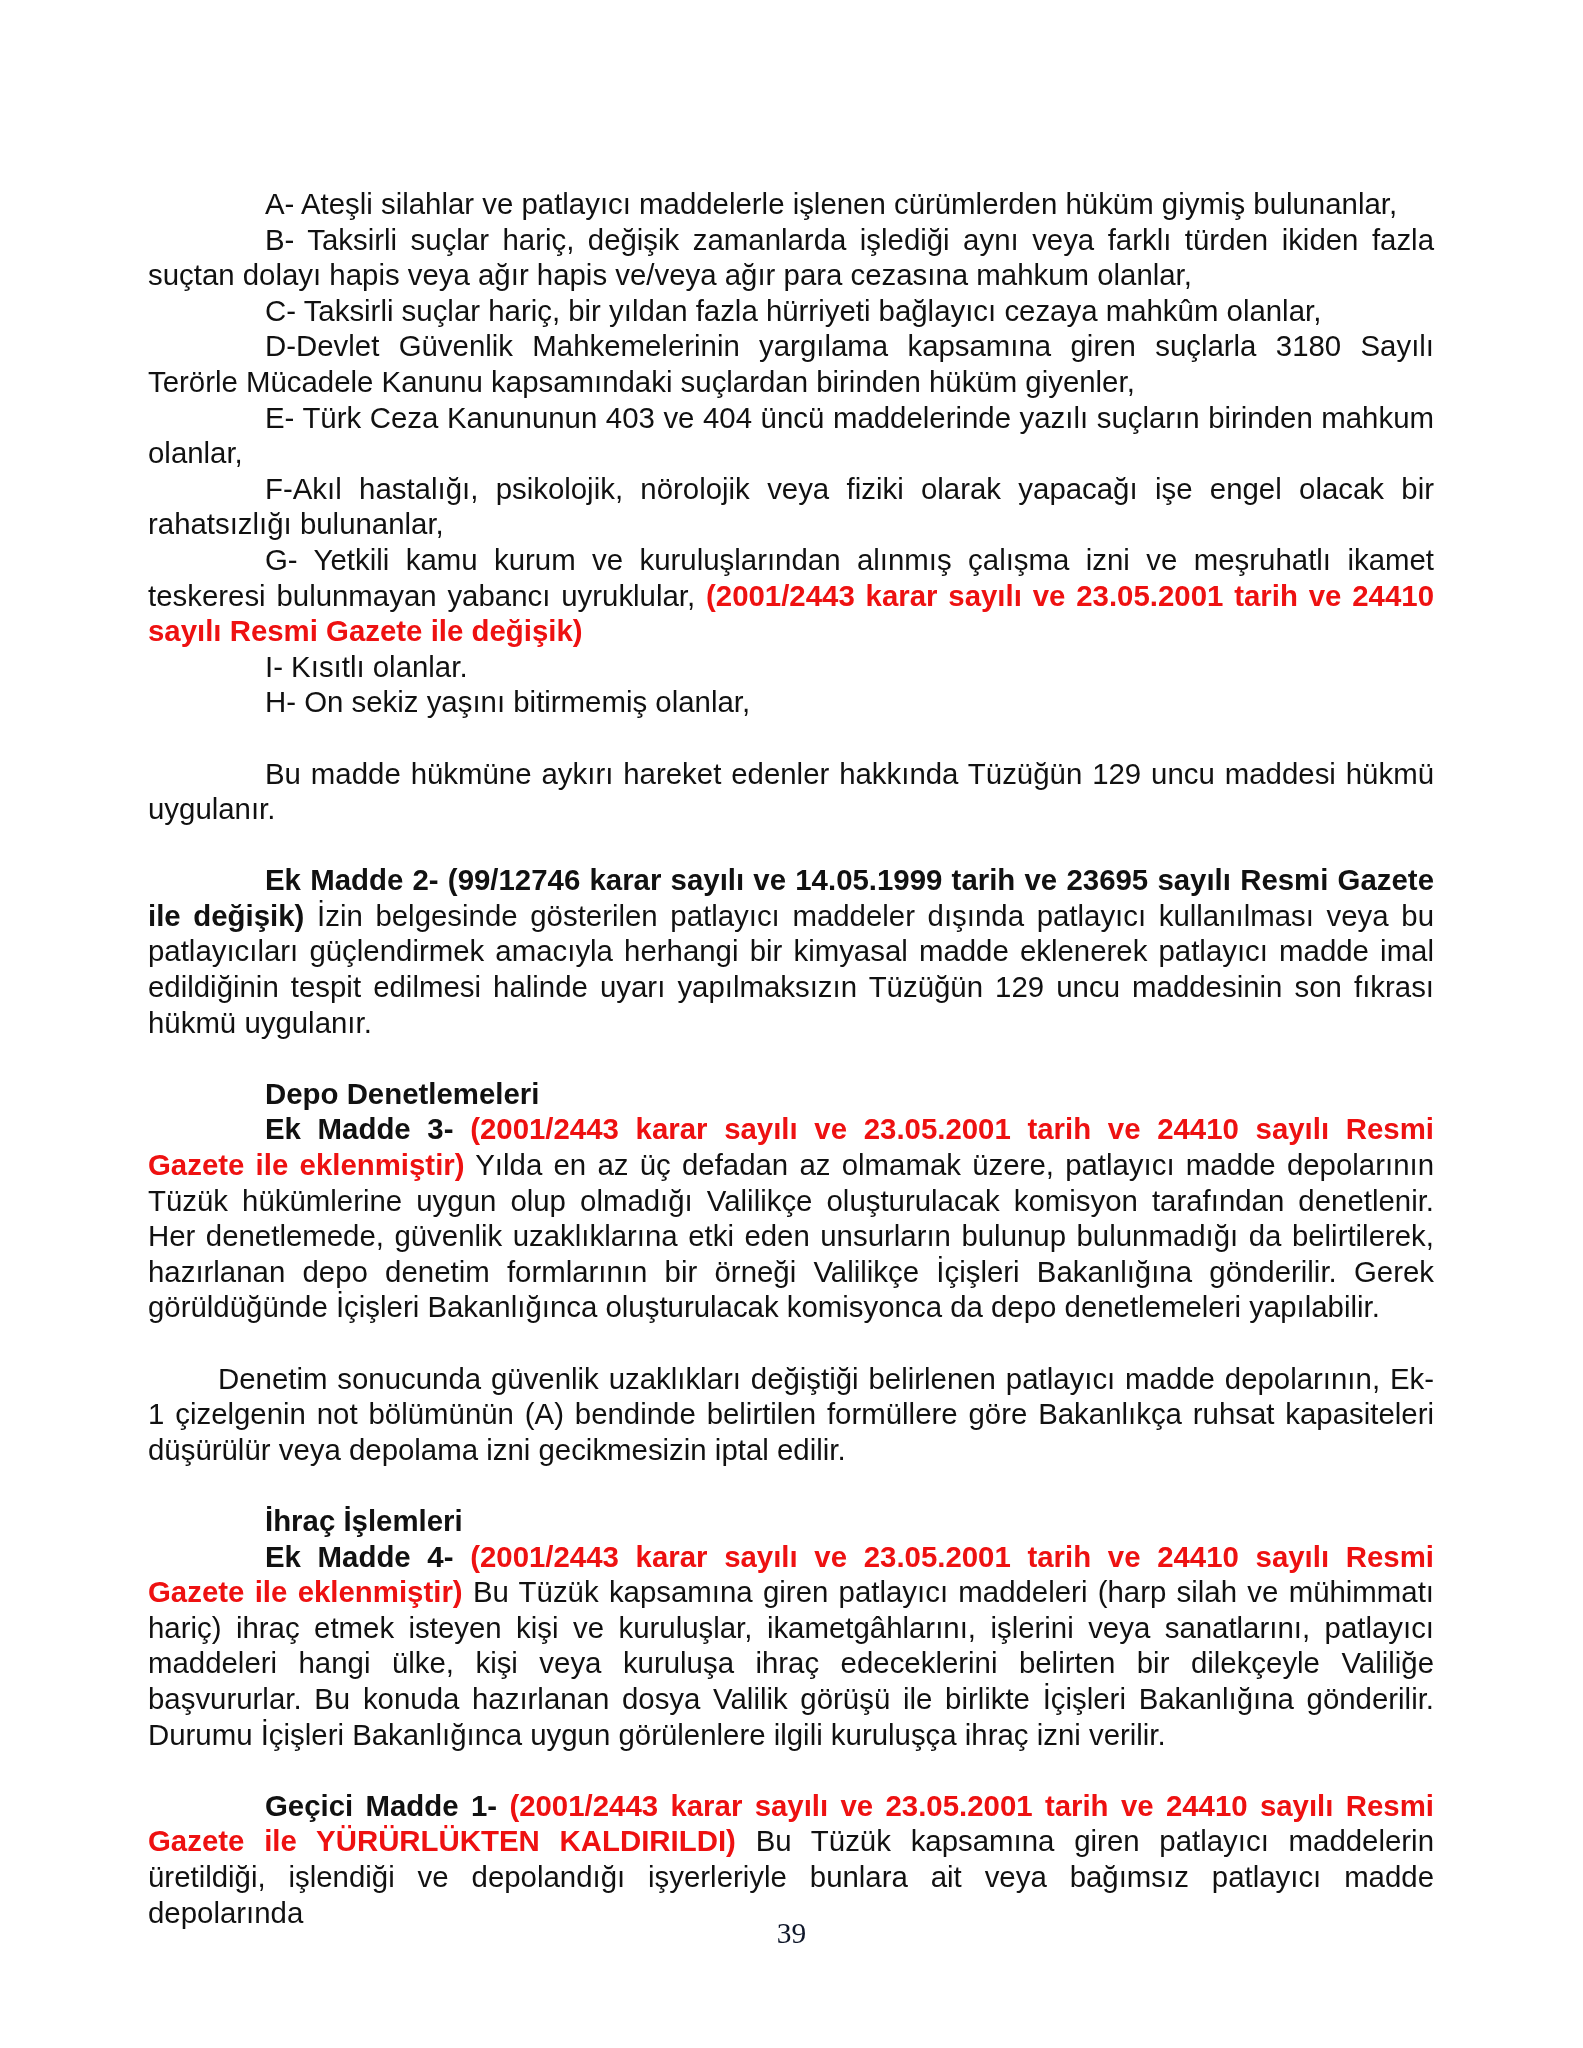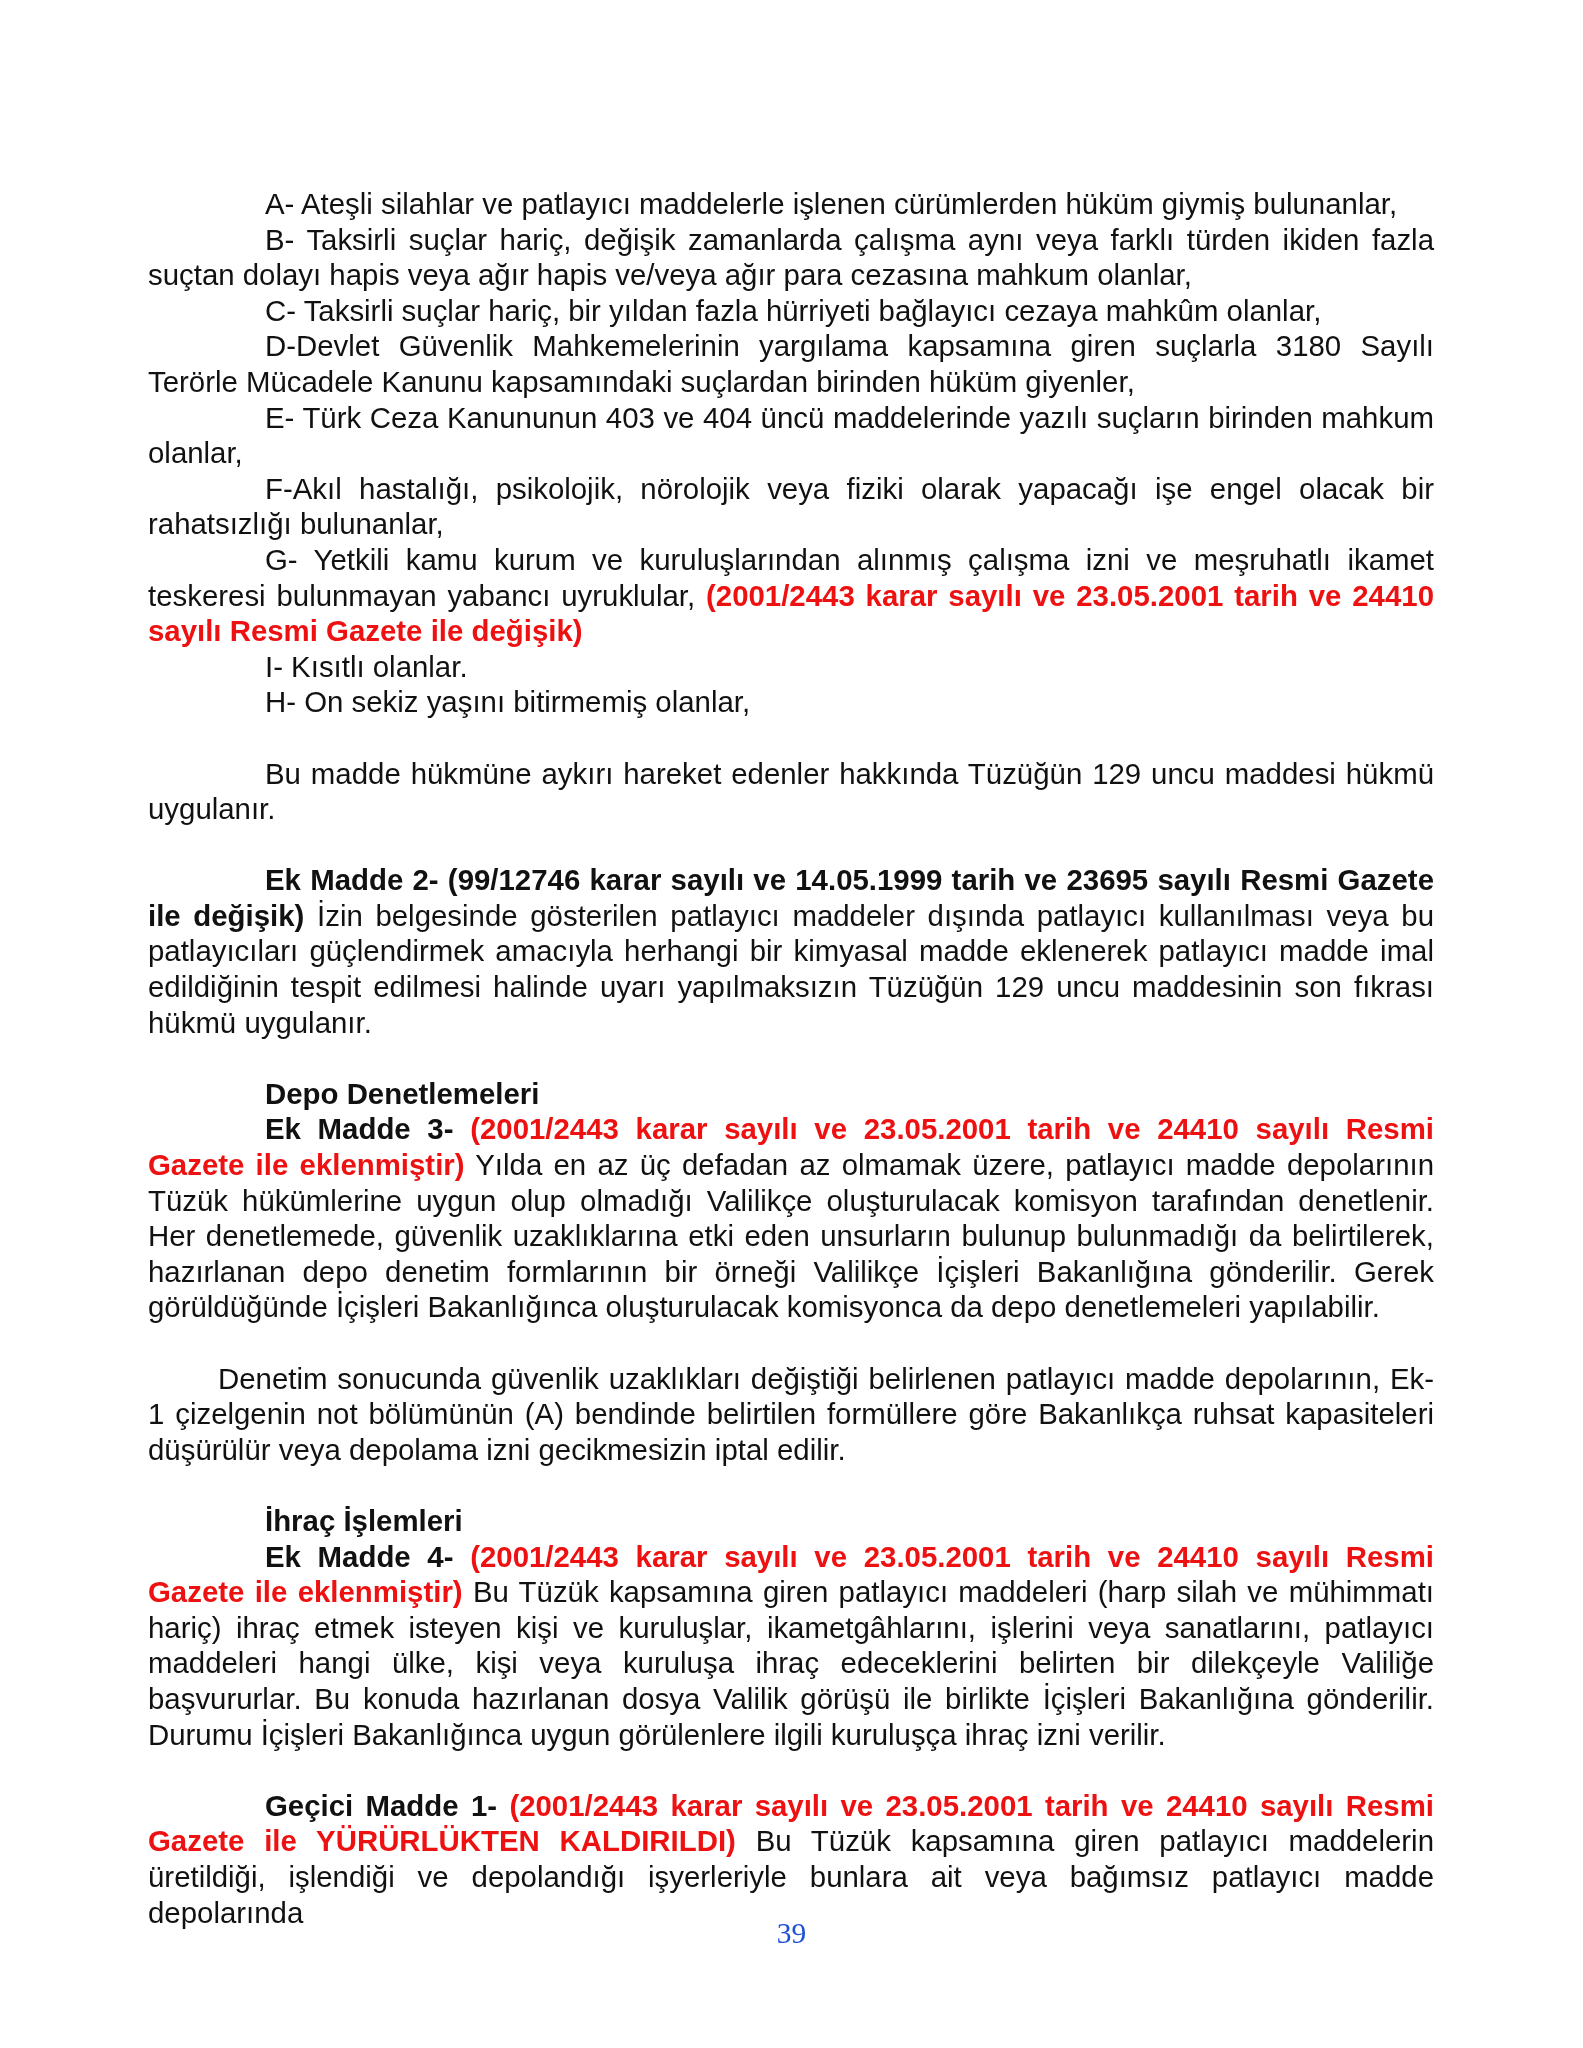--- a/index.html
+++ b/index.html
@@ -10,29 +10,29 @@
     font-size: 29.4px; line-height: 35.6px; color: #111111;
   }
   .p { margin: 0; text-align: justify; }
   .ind { text-indent: 117px; }
   .ind2 { text-indent: 70px; }
   .blank { height: 35.6px; }
   .b { font-weight: bold; }
   .red { color: #ee1111; font-weight: bold; }
   .pagenum {
     position: absolute; left: 0; width: 1583px; top: 1917px; text-align: center;
-    font-family: "Liberation Serif", "DejaVu Serif", serif; font-size: 29.4px; color: #1d4ed8;
+    font-family: "Liberation Serif", "DejaVu Serif", serif; font-size: 29.4px; color: #0f172a;
   }
 </style>
 </head>
 <body>
 
 <div class="page">
   <p class="p ind">A- Ateşli silahlar ve patlayıcı maddelerle işlenen cürümlerden hüküm giymiş bulunanlar,</p>
-  <p class="p ind">B- Taksirli suçlar hariç, değişik zamanlarda çalışma aynı veya farklı türden ikiden fazla suçtan dolayı hapis veya ağır hapis ve/veya ağır para cezasına mahkum olanlar,</p>
+  <p class="p ind">B- Taksirli suçlar hariç, değişik zamanlarda işlediği aynı veya farklı türden ikiden fazla suçtan dolayı hapis veya ağır hapis ve/veya ağır para cezasına mahkum olanlar,</p>
   <p class="p ind">C- Taksirli suçlar hariç, bir yıldan fazla hürriyeti bağlayıcı cezaya mahkûm olanlar,</p>
   <p class="p ind">D-Devlet Güvenlik Mahkemelerinin yargılama kapsamına giren suçlarla 3180 Sayılı Terörle Mücadele Kanunu kapsamındaki suçlardan birinden hüküm giyenler,</p>
   <p class="p ind">E- Türk Ceza Kanununun 403 ve 404 üncü maddelerinde yazılı suçların birinden mahkum olanlar,</p>
   <p class="p ind">F-Akıl hastalığı, psikolojik, nörolojik veya fiziki olarak yapacağı işe engel olacak bir rahatsızlığı bulunanlar,</p>
   <p class="p ind"><span>G- Yetkili kamu kurum ve kuruluşlarından alınmış çalışma izni ve meşruhatlı ikamet teskeresi bulunmayan yabancı uyruklular, </span><span class="red" style="color: rgb(238, 17, 17);">(2001/2443 karar sayılı ve 23.05.2001 tarih ve 24410 sayılı Resmi Gazete ile değişik)</span></p>
   <p class="p ind">I- Kısıtlı olanlar.</p>
   <p class="p ind">H- On sekiz yaşını bitirmemiş olanlar,</p>
   <div class="blank"></div>
   <p class="p ind">Bu madde hükmüne aykırı hareket edenler hakkında Tüzüğün 129 uncu maddesi hükmü uygulanır.</p>
   <div class="blank"></div>

